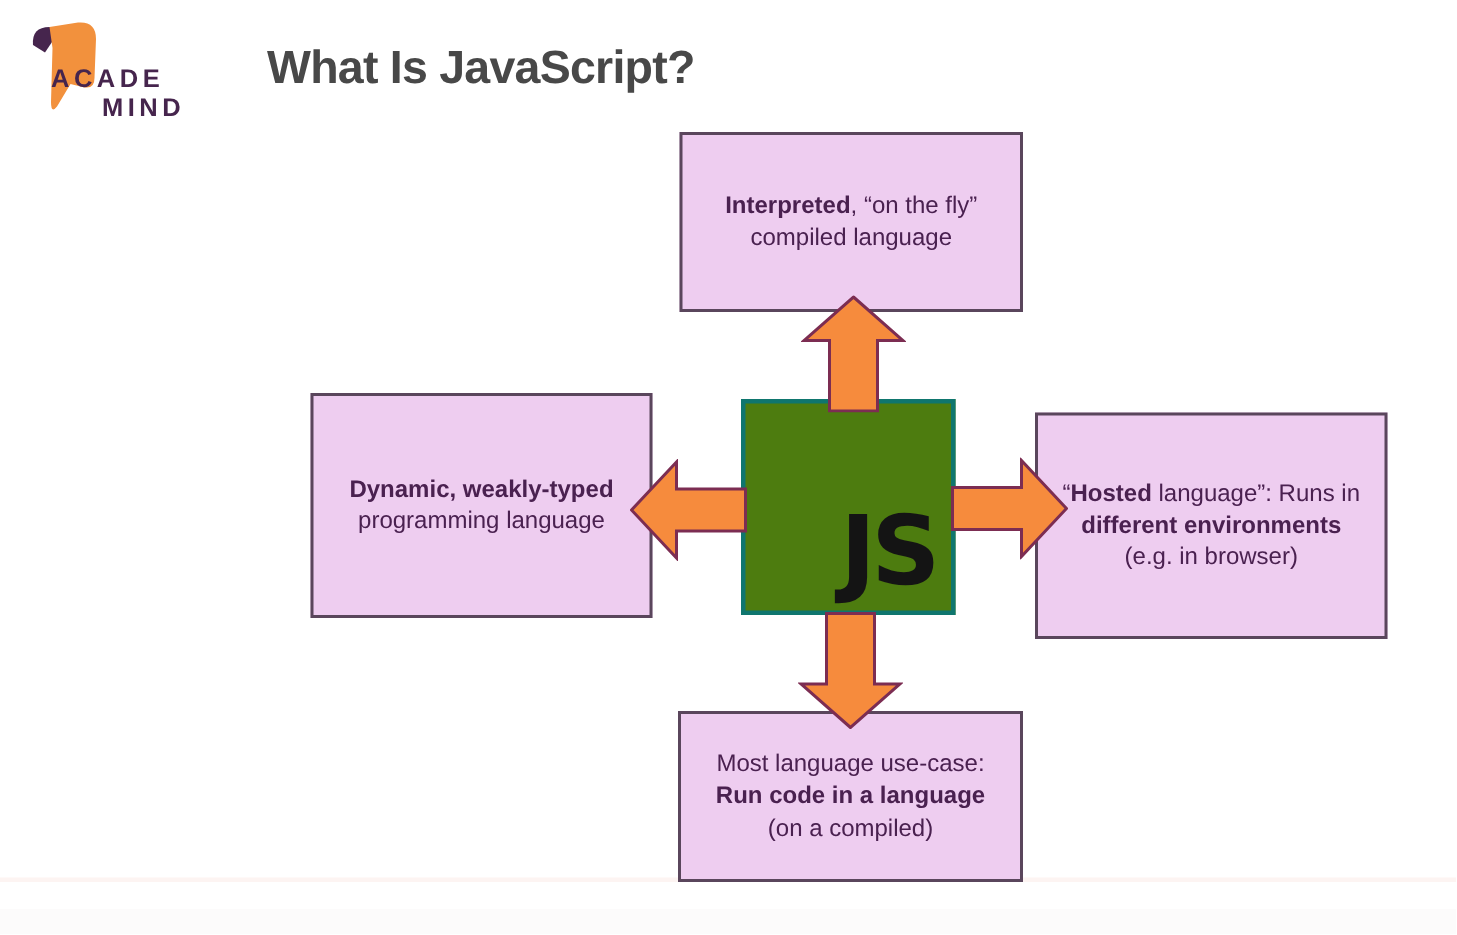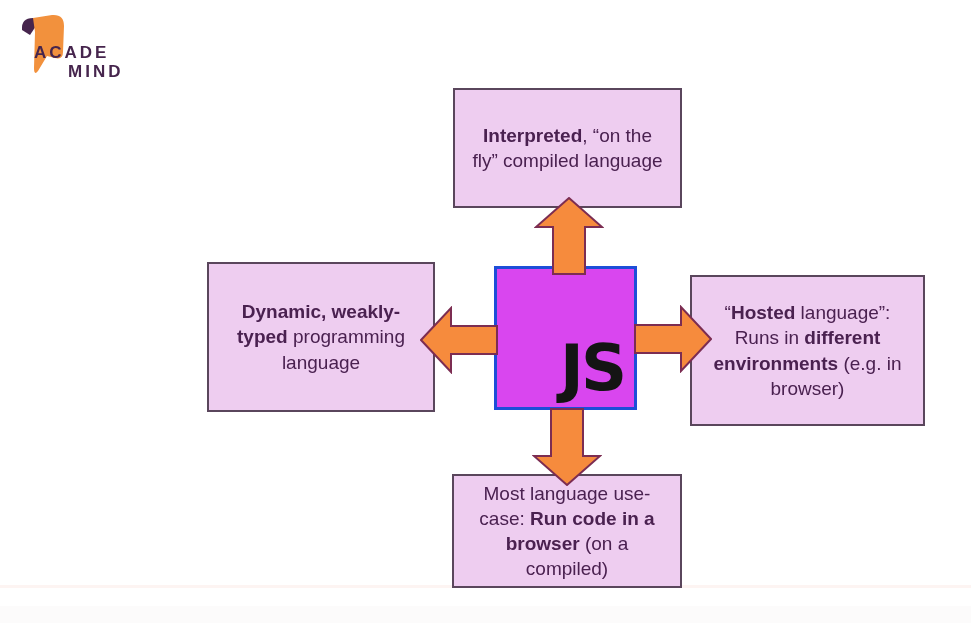--- a/index.html
+++ b/index.html
@@ -10,32 +10,32 @@
   
   .logo{position:absolute;left:12px;top:12px;width:136px;height:72px;}
   .title{
     position:absolute;left:178px;top:27px;
     font-size:31px;font-weight:700;letter-spacing:-0.5px;color:#484848;
   }
   
   .cbox{
     position:absolute;background:#eecdf0;border:2px solid #5a465c;
     display:flex;align-items:center;justify-content:center;
-    text-align:center;color:#4a2150;font-size:19px;line-height:1.32;
+    text-align:center;color:#4a2150;font-size:16px;line-height:1.32;
     padding:6px 13px;box-sizing:border-box;z-index:1;
   }
   .cbox b{font-weight:700;}
   .box-top{left:453px;top:88px;width:229px;height:120px;}
   .box-left{left:207px;top:262px;width:228px;height:150px;}
   .box-right{left:690px;top:262px;width:235px;height:151px;margin-top:13px;}
   .box-bottom{left:452px;top:474px;width:230px;height:114px;}
   
   .js-square{
     position:absolute;left:494px;top:266px;width:143px;height:144px;
-    background:#d946ef;border:3px solid #1d4ed8;box-sizing:border-box;z-index:2;
+    background:#4d7c0f;border:3px solid #0f766e;box-sizing:border-box;z-index:2;
   }
   .js-label{
     position:absolute;right:10px;bottom:2px;
     font-size:64px;font-weight:700;color:#141414;letter-spacing:-3px;
     font-family:"DejaVu Sans","Liberation Sans",sans-serif;
   }
   .arrow{position:absolute;z-index:3;}
   .arrow polygon{fill:#f68b3d;stroke:#7c2d52;stroke-width:2;}
   
   .faint-band{position:absolute;left:0;top:585px;width:971px;height:3px;background:#fdf4f2;}
@@ -46,35 +46,36 @@
 
 <div class="stage">
 
   <svg class="logo" viewBox="0 0 136 72">
     <path d="M10,18 Q9,6 21,6 L28,8 L18,23 Z" fill="#46254d"></path>
     <path d="M21,6 L40,3 Q52,2 52,14 L51,40 Q51,48 43,46 L35,44 L26,59 Q22,64 22,56 L23,20 Z" fill="#f2913d"></path>
     <text x="22" y="46" font-size="17" font-weight="bold" letter-spacing="3" fill="#46254d">ACADE</text>
     <text x="56" y="65" font-size="17" font-weight="bold" letter-spacing="3" fill="#46254d">MIND</text>
   </svg>
 
+  <div class="title">What Is JavaScript?</div>
 
   <div class="cbox box-top">
     <span><b>Interpreted</b><span>, “on the fly” compiled language</span></span>
   </div>
 
   <div class="cbox box-left">
     <span><b>Dynamic, weakly-typed</b><span> programming language</span></span>
   </div>
 
   <div class="cbox box-right">
     <span><span>“</span><b>Hosted</b><span> language”: Runs in </span><b>different environments</b><span> (e.g. in browser)</span></span>
   </div>
 
   <div class="cbox box-bottom">
-    <span><span>Most language use-case: </span><b>Run code in a browser</b><span> (on a compiled)</span></span>
+    <span><span>Most language use-case: </span><b>Run code in a language</b><span> (on a compiled)</span></span>
   </div>
 
   <div class="js-square">
     <span class="js-label">JS</span>
   </div>
 
   <svg class="arrow" style="left:534px;top:197px" width="70" height="78" viewBox="0 0 70 78">
     <polygon points="35,1 68,30 51,30 51,77 19,77 19,30 2,30"></polygon>
   </svg>
 

